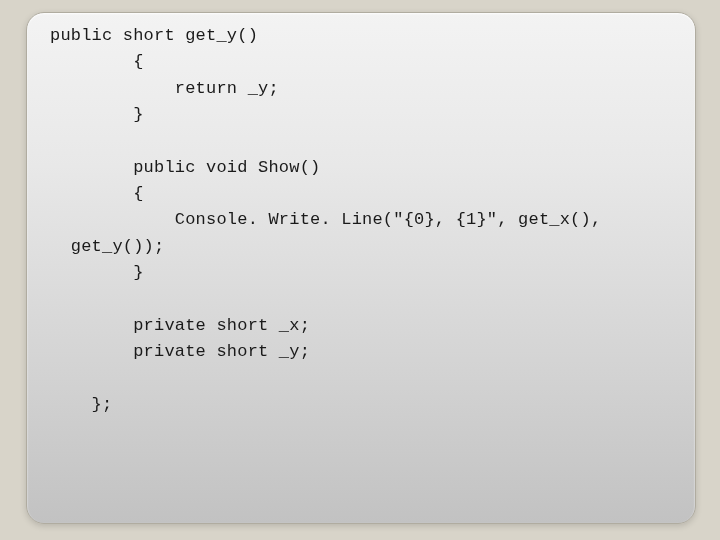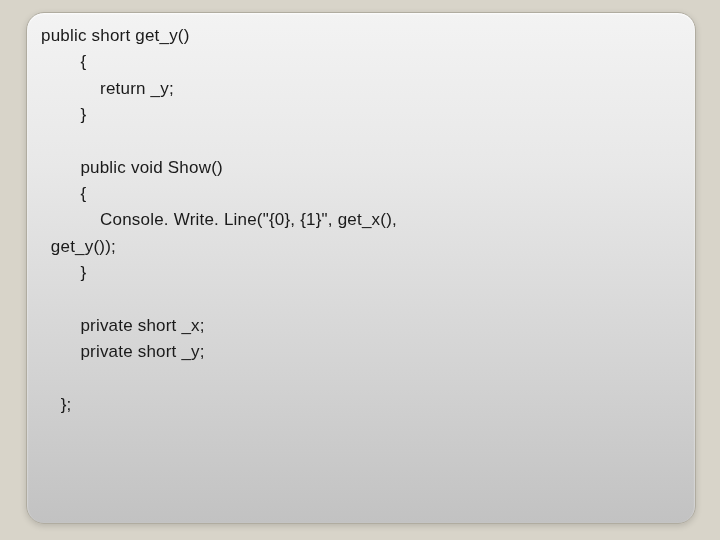--- a/index.html
+++ b/index.html
@@ -27,25 +27,25 @@
     background: linear-gradient(180deg, #f3f3f3 0%, #e8e8e8 30%, #d3d3d3 70%, #c2c2c2 100%);
     border: 1px solid #b0aca0;
     box-shadow:
       inset 0 1px 2px rgba(255,255,255,0.9),
       0 2px 6px rgba(0,0,0,0.15);
     overflow: hidden;
   }
   .code {
     position: absolute;
     top: 10px;
-    left: 14px;
+    left: 23px;
     right: 14px;
     line-height: 1.55;
     white-space: pre;
-    font-family: Liberation Sans, sans-serif;
+    font-family: Liberation Mono, monospace;
     letter-spacing: 0.2px;
   }
 </style>
 </head>
 <body>
 
 <div class="slide-wrap">
   <div class="card">
     <div class="code">public short get_y()
         {

